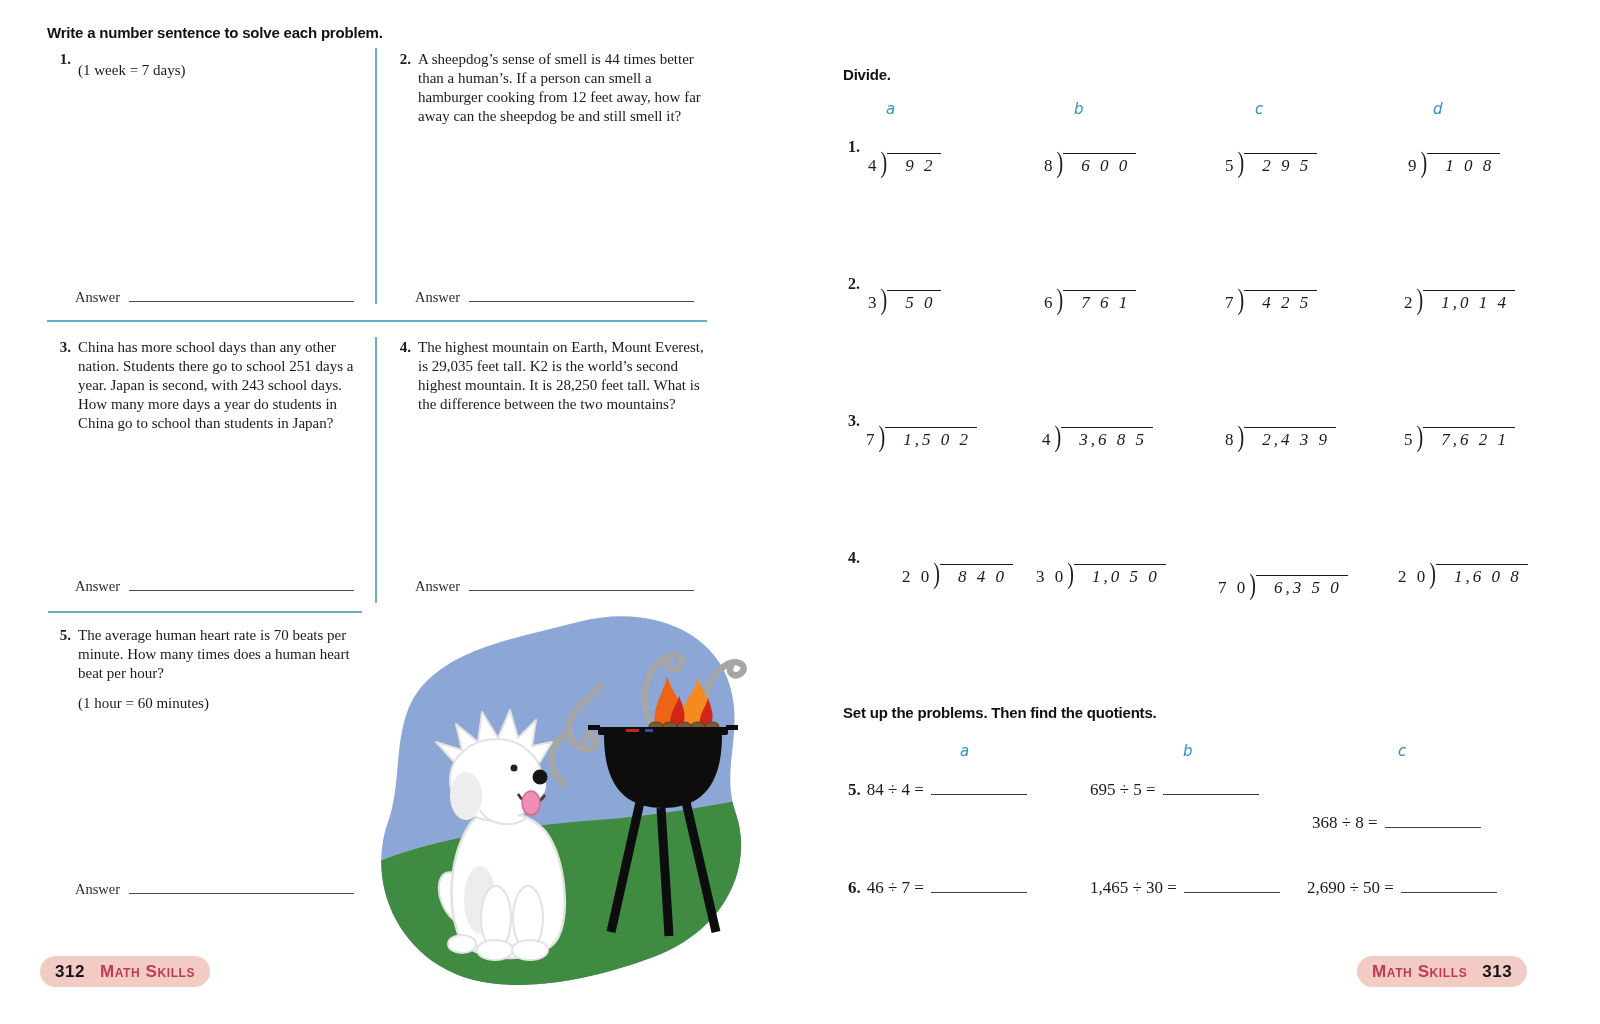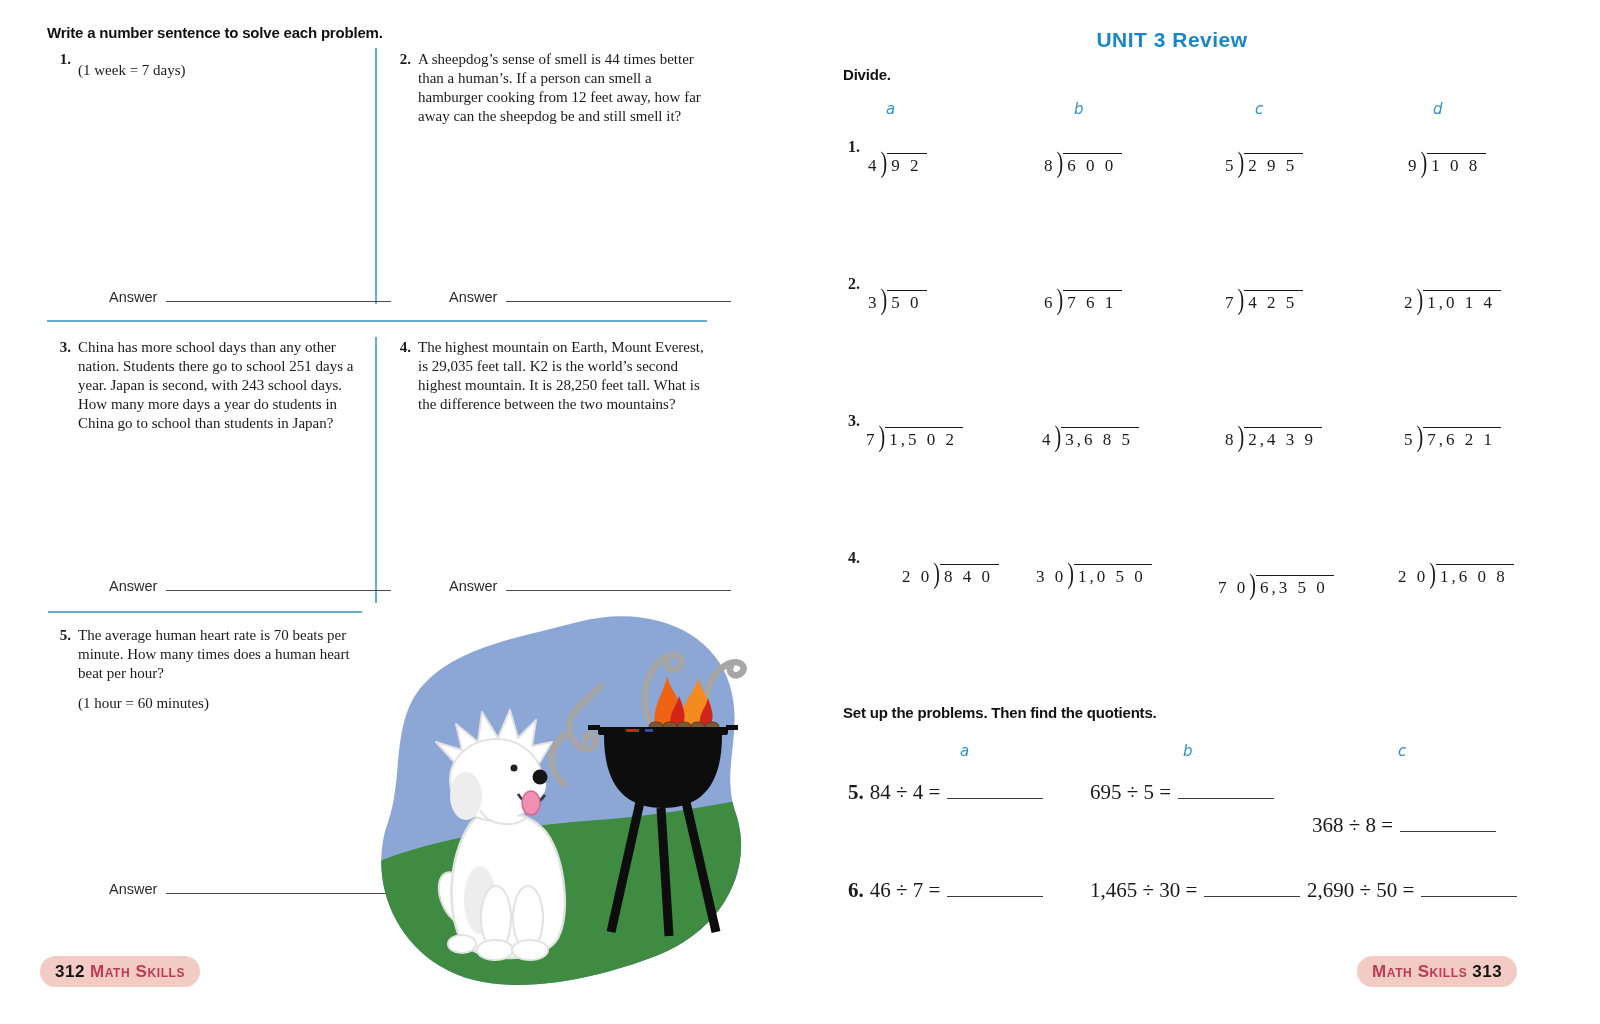--- a/index.html
+++ b/index.html
@@ -7,38 +7,38 @@
           font-family:"Liberation Serif",serif;color:#1a1a1a;}
   .abs{position:absolute;}
   
   .hd{font-family:"Liberation Sans",sans-serif;font-weight:bold;font-size:15px;letter-spacing:-0.2px;color:#111;}
   
   .prob{display:flex;gap:7px;font-size:15px;line-height:19px;}
   .pnum{font-weight:bold;flex:none;width:18px;text-align:right;}
   .ptext{width:295px;}
   .pnote{margin-top:11px;}
   
-  .ans{font-family:Liberation Sans, sans-serif;font-size:14.5px;color:#2b2b2b;white-space:nowrap;margin-left:34px;}
+  .ans{font-family:Liberation Serif, serif;font-size:14.5px;color:#2b2b2b;white-space:nowrap;}
   .ansline{display:inline-block;width:225px;height:13px;border-bottom:1.6px solid #4a4a4a;margin-left:9px;}
   
   .vline{width:2px;background:#66aec9;}
   .hline{height:2px;background:#66aec9;}
   
   .title{font-family:"Liberation Sans",sans-serif;font-weight:bold;font-size:21px;color:#1b86c7;letter-spacing:0.5px;}
   .colletter{font-family:"DejaVu Sans",sans-serif;font-style:italic;font-size:15px;color:#2f94c1;}
   .rownum{font-family:"Liberation Serif",serif;font-weight:bold;font-size:16px;}
   .ld{font-size:17px;white-space:nowrap;line-height:1;}
   .dsr{letter-spacing:3px;}
   .bracket{display:inline-block;font-size:20px;transform:scale(1.0,1.5);transform-origin:50% 72%;margin:0 0 0 1px;}
-  .dvd{display:inline-block;border-top:1.7px solid #1a1a1a;padding:3px 6px 0 4px;letter-spacing:3px;}
-  .setup{font-size:21px;white-space:nowrap;}
+  .dvd{display:inline-block;border-top:1.7px solid #1a1a1a;padding:3px 6px 0 18px;letter-spacing:3px;font-style:italic;}
+  .setup{font-size:17px;white-space:nowrap;}
   .snum{font-weight:bold;margin-right:6px;}
   .blank{display:inline-block;width:96px;height:13px;border-bottom:1.6px solid #3d3d3d;margin-left:7px;}
   
-  .pill{height:31px;border-radius:16px;background:#f3cbc5;display:flex;align-items:center;gap:5px;
+  .pill{height:31px;border-radius:16px;background:#f3cbc5;display:flex;align-items:center;gap:15px;
         padding:0 15px;font-family:"Liberation Sans",sans-serif;font-weight:bold;}
   .pgnum{font-size:17px;color:#141414;letter-spacing:0.5px;}
   .pill-label{font-size:17px;color:#c03a55;font-variant:small-caps;letter-spacing:0.6px;}
 </style>
 </head>
 <body>
 
 <div id="canvas">
 
   <div class="abs hd" style="left:47px;top:24px;">Write a number sentence to solve each problem.</div>
@@ -166,21 +166,20 @@
       <circle cx="146" cy="168" r="3.5" fill="#222222"></circle>
       <path d="M112,210 C120,226 146,228 158,218" fill="#ffffff" stroke="#e2e2e2" stroke-width="2"></path>
     </g>
   </svg>
 
   <div class="abs pill" style="left:40px;top:956px;">
     <span class="pgnum">312</span>
     <span class="pill-label">Math Skills</span>
   </div>
 
-  <div class="abs title" style="left:1022px;top:28px;width:300px;text-align:center;">UNIT 3 Review</div>
 
   <div class="abs hd" style="left:843px;top:66px;">Divide.</div>
 
   <div class="abs colletter" style="left:886px;top:100px;">a</div>
   <div class="abs colletter" style="left:1074px;top:100px;">b</div>
   <div class="abs colletter" style="left:1255px;top:100px;">c</div>
   <div class="abs colletter" style="left:1433px;top:100px;">d</div>
 
   <div class="abs rownum" style="left:848px;top:138px;">1.</div>
   <div class="abs ld" style="left:868px;top:153px;"><span class="dsr">4</span><span class="bracket">)</span><span class="dvd">9 2</span></div>

